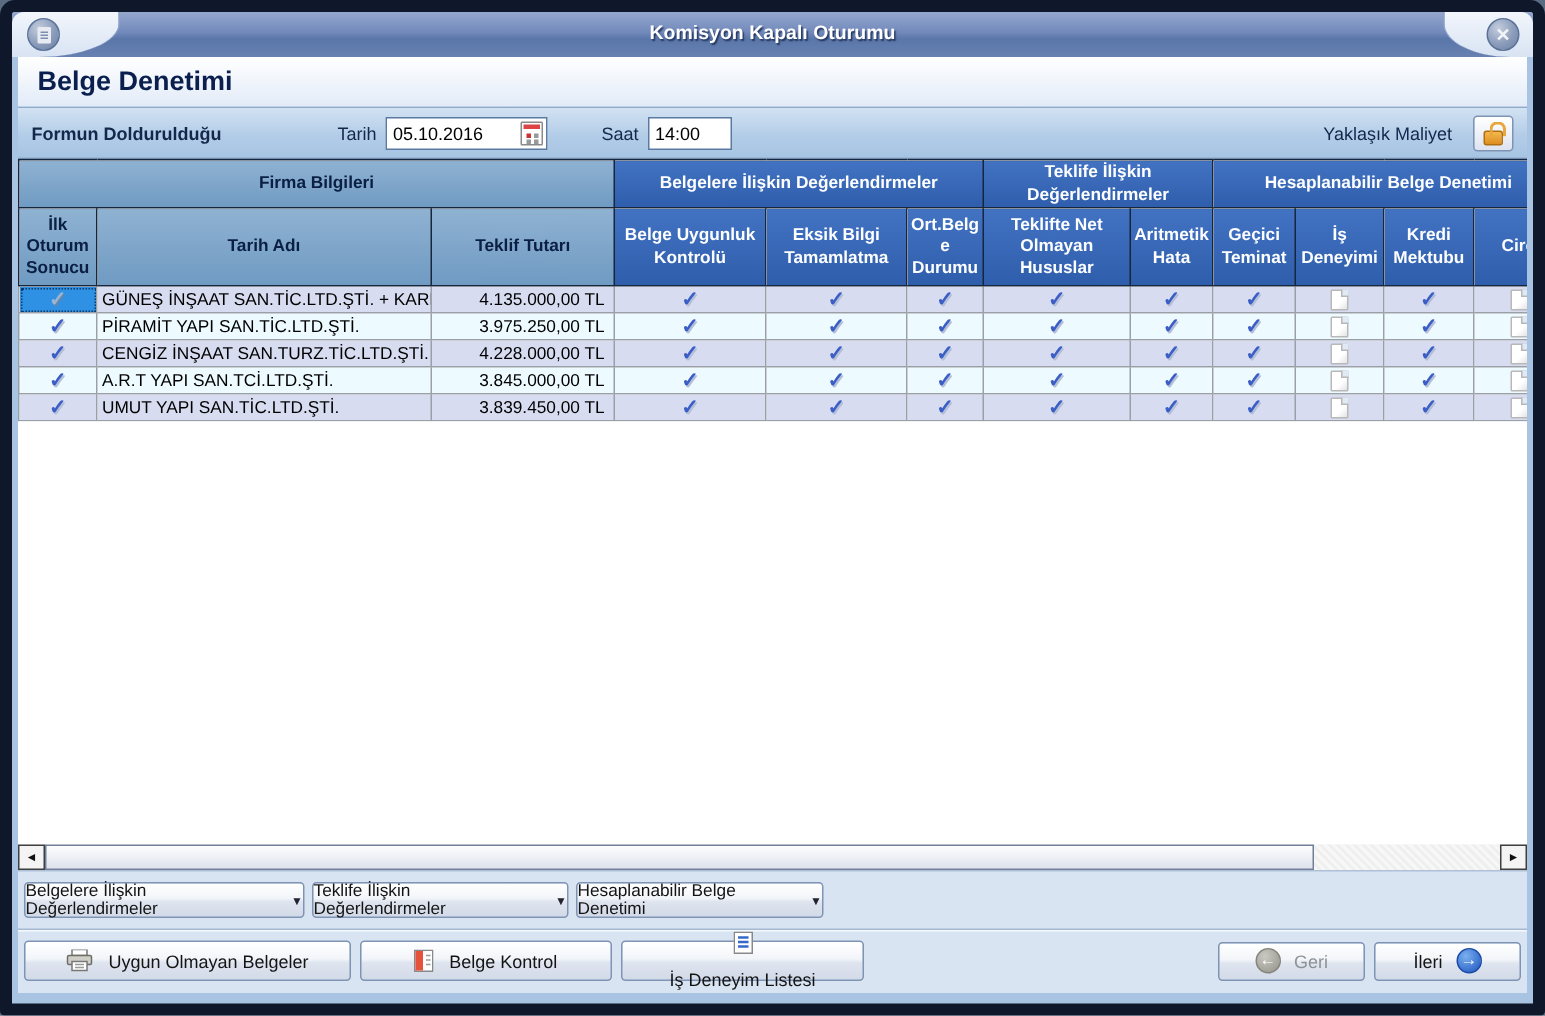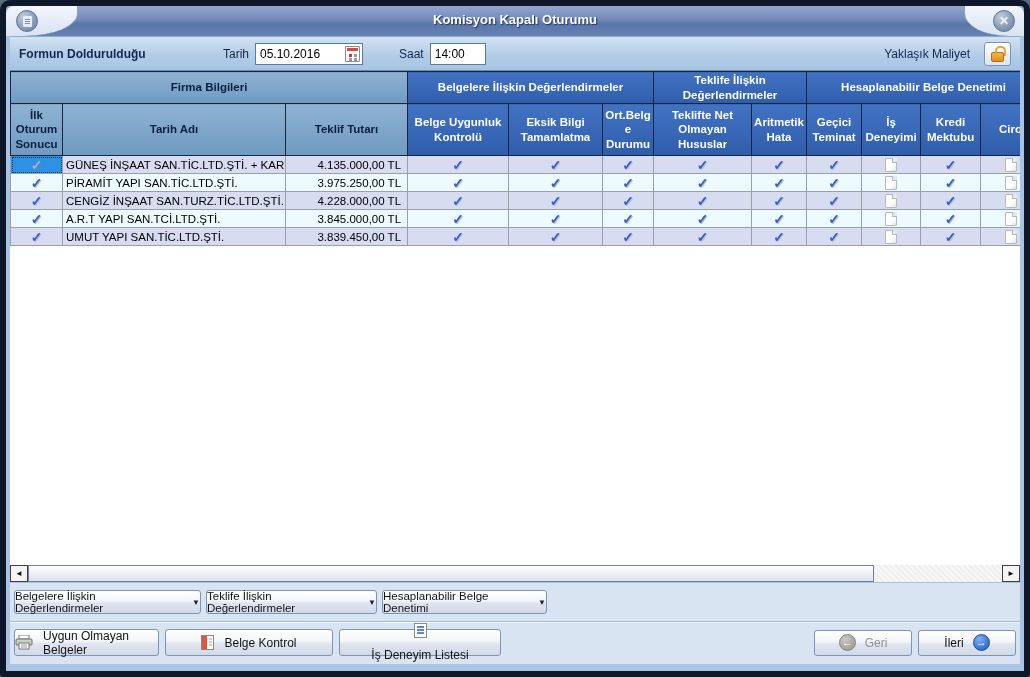--- a/index.html
+++ b/index.html
@@ -1,19 +1,19 @@
 <!DOCTYPE html>
 <html><head>
 <meta charset="utf-8">
 <style>
   * { margin:0; padding:0; box-sizing:border-box; }
   html,body { background:#5a6a80; font-family:"Liberation Sans", sans-serif; }
   .window{
     width:1030px; height:677px; margin:0 auto;
-    border:6px solid #0f172a; border-radius:10px 10px 3px 3px;
+    border:8px solid #0f172a; border-radius:10px 10px 3px 3px;
     background:#a9c3e2; display:flex; flex-direction:column; overflow:hidden;
   }
   
   .titlebar{
     height:30px; flex:none; position:relative;
     background:linear-gradient(180deg,#94a7cd 0%,#7289bb 45%,#5a76a9 60%,#6781b1 100%);
     border-bottom:1px solid #3c5variable;
   }
   .titlebar .title{
     position:absolute; left:0; right:0; top:6px; text-align:center;
@@ -105,21 +105,21 @@
     background:linear-gradient(180deg,#ffffff 0%,#f2f5f9 45%,#dfe5ef 55%,#d2dae8 100%);
     display:flex; align-items:center; justify-content:center; font-size:11.5px; cursor:pointer;
     font-family:"Liberation Sans",sans-serif;
   }
   .dd-btn{ height:24px; gap:7px; }
   .dd-1{ width:187px; } .dd-2{ width:171px; } .dd-3{ width:165px; }
   .dd-arrow{ font-size:8px; color:#223; margin-top:1px; }
   .sep{ margin-top:7px; border-top:1px solid #a5b9d2; border-bottom:1px solid #f3f8fe; }
   .bottombar{ display:flex; align-items:center; gap:6px; padding:6px 4px 8px 4px; }
   .tb-btn{ height:27px; gap:10px; font-size:12px; }
-  .tb-1{ width:145px; } .tb-2{ width:168px; } .tb-3{ width:162px;flex-direction:column; }
+  .tb-1{ width:218px; } .tb-2{ width:168px; } .tb-3{ width:162px;flex-direction:column; }
   .spacer{ flex:1; }
   .nav-btn{ width:98px; height:26px; gap:9px; font-size:12px; }
   .nav-disabled{ color:#8d9296; }
   .nav-circle{ width:17px; height:17px; border-radius:50%; display:flex; align-items:center; justify-content:center; color:#fff; font-size:11px; font-weight:bold; line-height:1; }
   .nav-back{ background:radial-gradient(circle at 35% 30%, #c9c9c2, #93938b); border:1px solid #84847c; }
   .nav-next{ background:radial-gradient(circle at 35% 30%, #7bb0f0, #1d54be); border:1px solid #1a4aa8; }
   
   .tbico{ display:flex; align-items:center; }
 </style>
 </head>
@@ -132,20 +132,21 @@
     <div class="corner corner-left"></div>
     <div class="corner corner-right"></div>
     <div class="circle-ico app-circle">
       <div class="doc-glyph"></div>
     </div>
     <div class="circle-ico close-circle">✕</div>
   </div>
 
   <div class="content">
 
+    <div class="heading">Belge Denetimi</div>
 
     <div class="formbar">
       <span class="lbl-bold" style="width:160px;">Formun Doldurulduğu</span>
       <span style="margin-left:44px;margin-right:6px;">Tarih</span>
       <span class="date-wrap fld">
         <input class="inp inp-date" value="05.10.2016" style="">
         <span class="cal-ico"></span>
       </span>
       <span style="margin-left:36px;margin-right:6px;text-align:right;">Saat</span>
       <input class="inp inp-time" value="14:00" style="">

